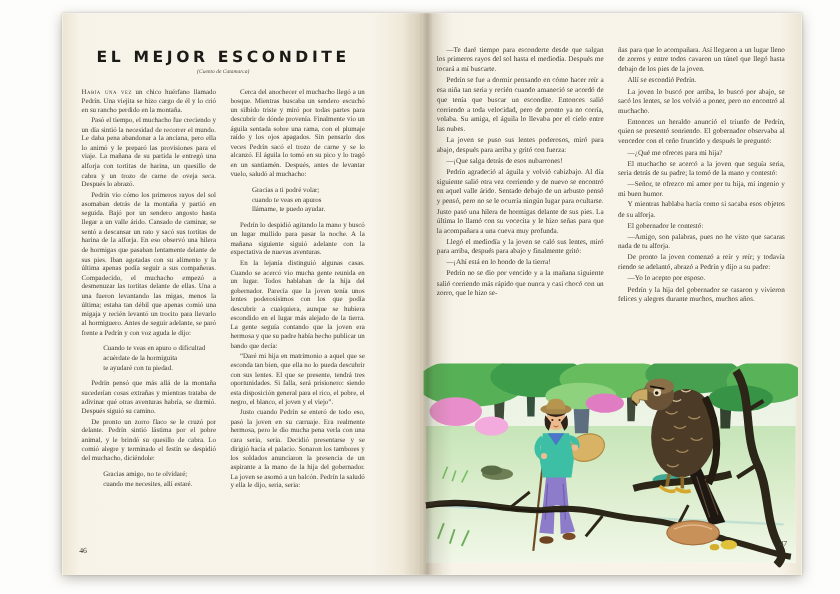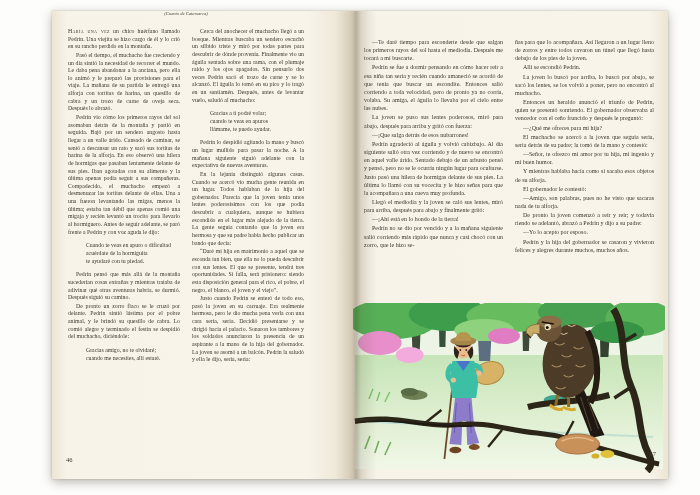--- a/index.html
+++ b/index.html
@@ -59,20 +59,21 @@
     position:absolute;left:3px;right:3px;top:292px;height:170px;z-index:1;
   }
   .illustration svg{width:100%;height:100%;display:block;}
 </style>
 </head>
 <body>
 
 <div class="spread">
 
   <div class="page left">
+    <div class="story-title">EL MEJOR ESCONDITE</div>
     <div class="story-subtitle">(Cuento de Catamarca)</div>
     <div class="cols">
       <div class="col">
           <p class="para first"><span class="lead">Había una vez</span> un chico huérfano llamado Pedrín. Una viejita se hizo cargo de él y lo crió en su rancho perdido en la montaña.</p>
           <p class="para p">Pasó el tiempo, el muchacho fue creciendo y un día sintió la necesidad de recorrer el mundo. Le daba pena abandonar a la anciana, pero ella lo animó y le preparó las provisiones para el viaje. La mañana de su partida le entregó una alforja con tortitas de harina, un quesillo de cabra y un trozo de carne de oveja seca. Después lo abrazó.</p>
           <p class="para p">Pedrín vio cómo los primeros rayos del sol asomaban detrás de la montaña y partió en seguida. Bajó por un sendero angosto hasta llegar a un valle árido. Cansado de caminar, se sentó a descansar un rato y sacó sus tortitas de harina de la alforja. En eso observó una hilera de hormigas que pasaban lentamente delante de sus pies. Iban agotadas con su alimento y la última apenas podía seguir a sus compañeras. Compadecido, el muchacho empezó a desmenuzar las tortitas delante de ellas. Una a una fueron levantando las migas, menos la última; estaba tan débil que apenas comió una migaja y recién levantó un trocito para llevarlo al hormiguero. Antes de seguir adelante, se paró frente a Pedrín y con voz aguda le dijo:</p>
           <p class="para verse">Cuando te veas en apuro o dificultad
 acuérdate de la hormiguita
 te ayudaré con tu piedad.</p>
           <p class="para p">Pedrín pensó que más allá de la montaña sucederían cosas extrañas y mientras trataba de adivinar qué otras aventuras habría, se durmió. Después siguió su camino.</p>

